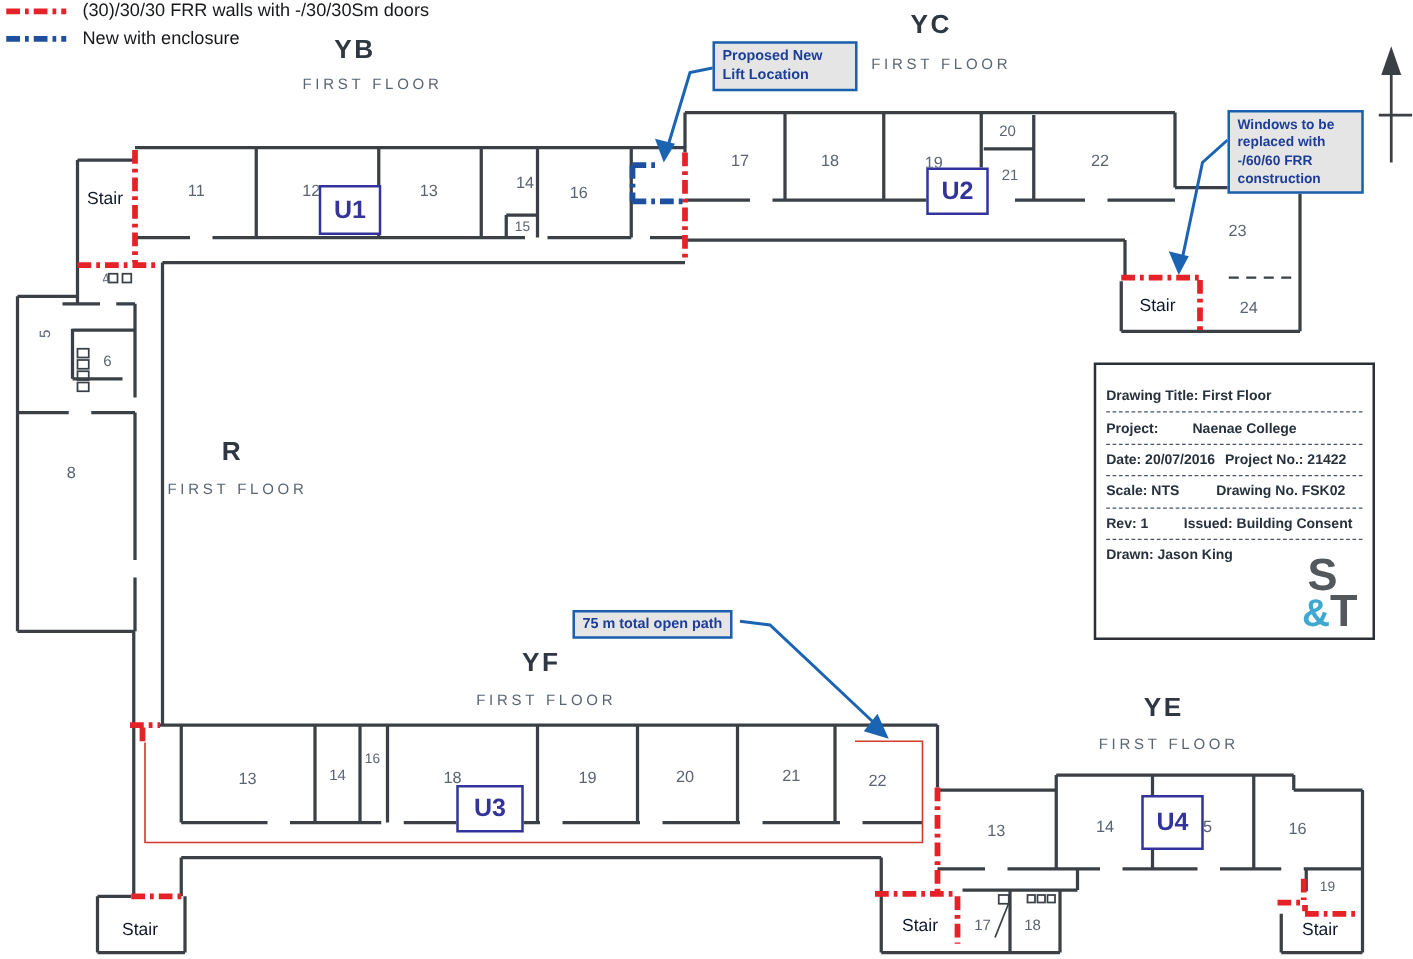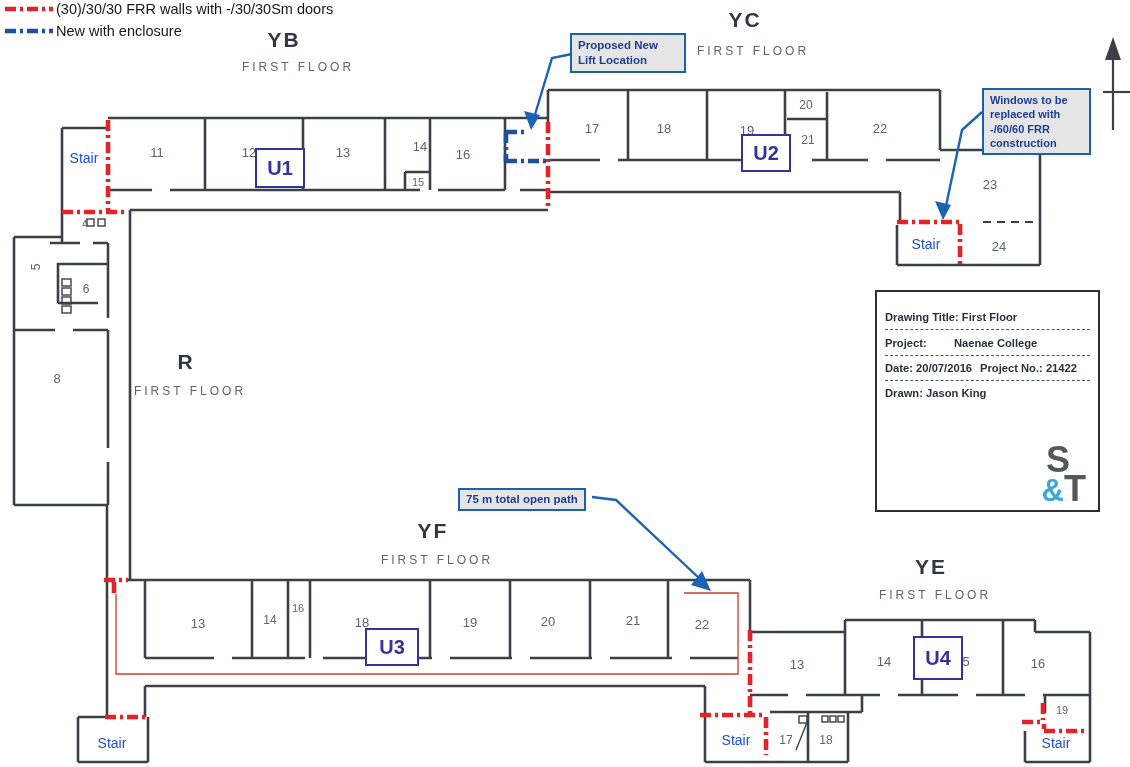--- a/index.html
+++ b/index.html
@@ -1,30 +1,30 @@
 <!DOCTYPE html>
 <html><head>
 <meta charset="utf-8">
 <style>
   html,body{margin:0;padding:0;background:#fff;}
   #canvas{position:relative;width:1130px;height:767px;background:#ffffff;overflow:hidden;
           font-family:"Liberation Sans",sans-serif;}
   #plan-svg{position:absolute;left:0;top:0;}
   .room-num{position:absolute;transform:translate(-50%,-50%);font-size:13px;color:#5a6472;
             white-space:nowrap;line-height:1;}
-  .stair-label{position:absolute;transform:translate(-50%,-50%);font-size:14px;color:#1d4ed8;
+  .stair-label{position:absolute;transform:translate(-50%,-50%);font-size:14px;color:#0f172a;
             white-space:nowrap;line-height:1;}
   .unit-tag{position:absolute;transform:translate(-50%,-50%);display:flex;align-items:center;
             justify-content:center;border:2.4px solid #32339b;color:#32339b;
             font-weight:bold;font-size:20px;background:#fff;line-height:1;}
   .block-code{position:absolute;transform:translate(-50%,-50%);font-weight:bold;font-size:21px;
             letter-spacing:2px;color:#2f3743;white-space:nowrap;}
   .block-floor{position:absolute;transform:translate(-50%,-50%);font-size:12px;letter-spacing:3px;
             color:#5a6572;white-space:nowrap;}
-  .legend-row{position:absolute;display:flex;align-items:center;font-size:14.5px;
+  .legend-row{position:absolute;display:flex;align-items:center;gap:10px;font-size:14.5px;
             color:#16181b;white-space:nowrap;}
   .callout{position:absolute;border:2.4px solid #1a60ae;background:#e5e5e5;color:#1c3e97;
             font-weight:600;font-size:11.5px;line-height:1.3;padding:3px 6px;}
   #title-block{position:absolute;left:875px;top:290px;width:225px;height:222px;
             border:2.6px solid #2b3036;background:#fff;box-sizing:border-box;
             padding:13px 8px 0 8px;}
   .tb-row{height:24.4px;display:flex;align-items:center;border-bottom:1.6px dashed #4d565f;
             font-weight:bold;font-size:11.2px;color:#27313d;position:relative;}
   .tb-row.last{border-bottom:none;}
   .tb-abs{position:absolute;}
@@ -187,20 +187,28 @@
       <span>Drawing Title: First Floor</span>
     </div>
     <div class="tb-row">
       <span>Project:</span>
       <span class="tb-abs" style="left:69px">Naenae College</span>
     </div>
     <div class="tb-row">
       <span>Date: 20/07/2016</span>
       <span class="tb-abs" style="left:95px">Project No.: 21422</span>
     </div>
+    <div class="tb-row">
+      <span>Scale: NTS</span>
+      <span class="tb-abs" style="left:88px">Drawing No. FSK02</span>
+    </div>
+    <div class="tb-row">
+      <span>Rev: 1</span>
+      <span class="tb-abs" style="left:62px">Issued: Building Consent</span>
+    </div>
     <div class="tb-row last">
       <span>Drawn: Jason King</span>
     </div>
     <div id="tb-logo">
       <div class="l1">S</div>
       <div><span class="amp">&amp;</span><span class="lt">T</span></div>
     </div>
   </div>
 
 </div>

